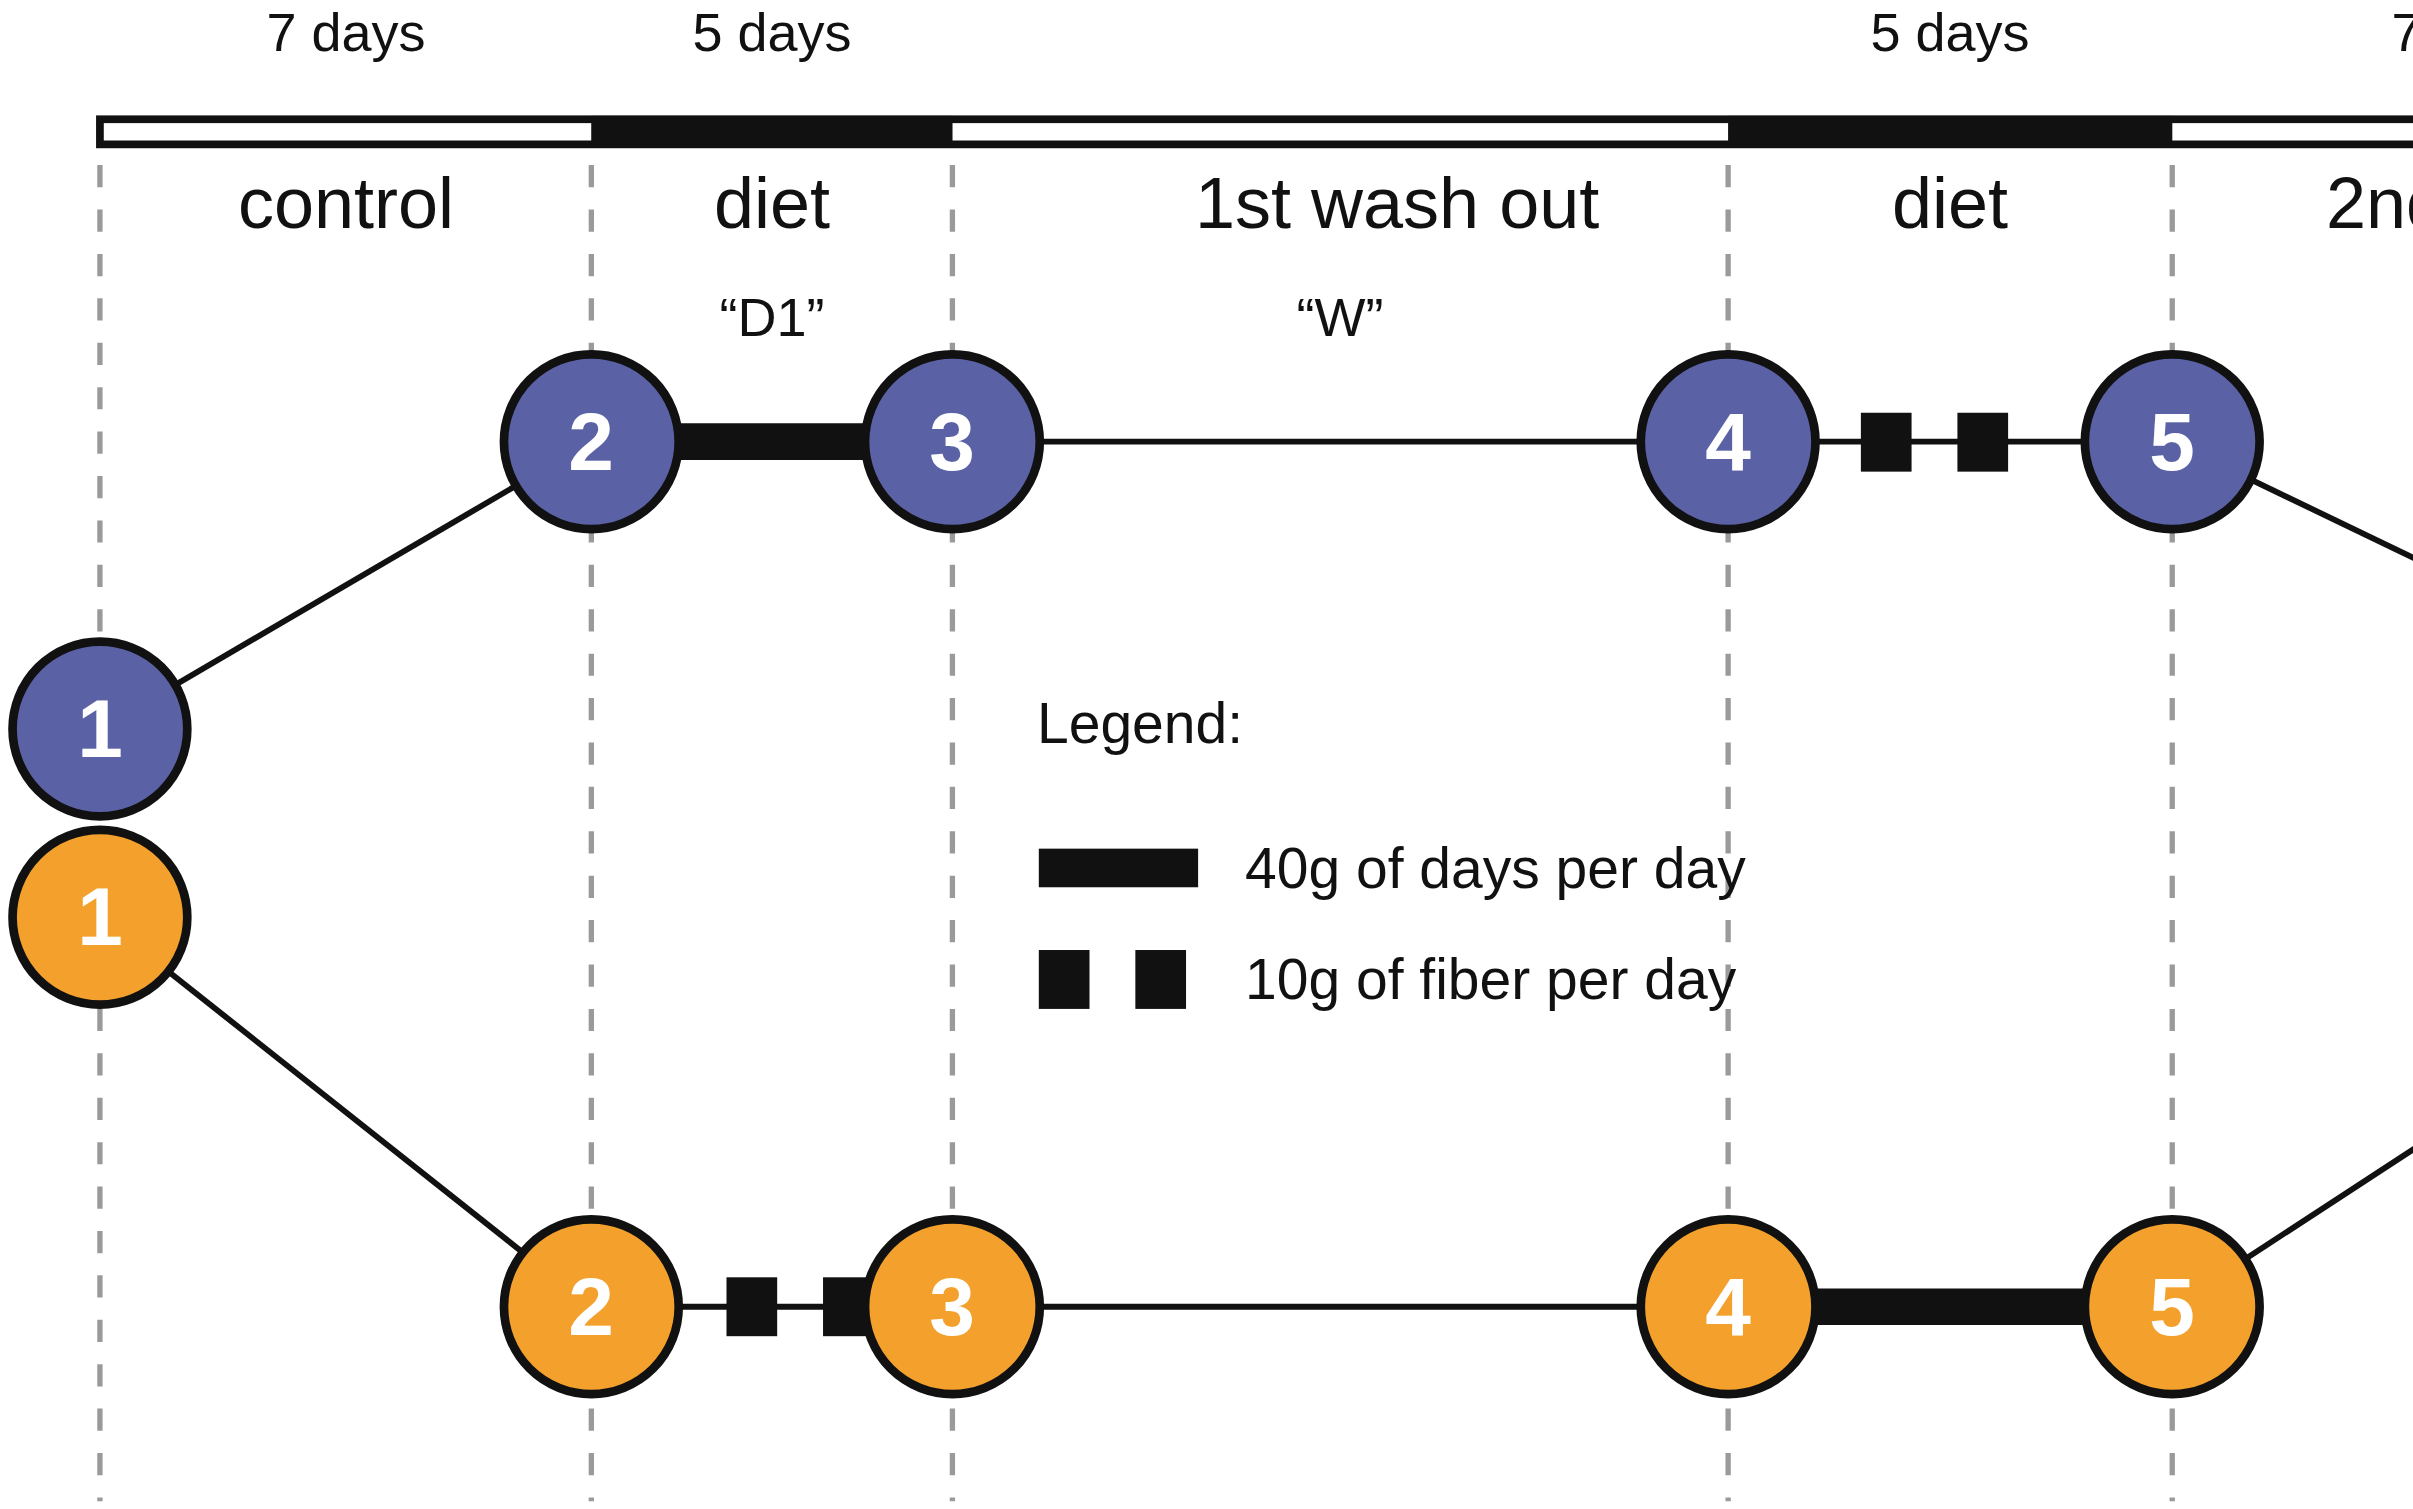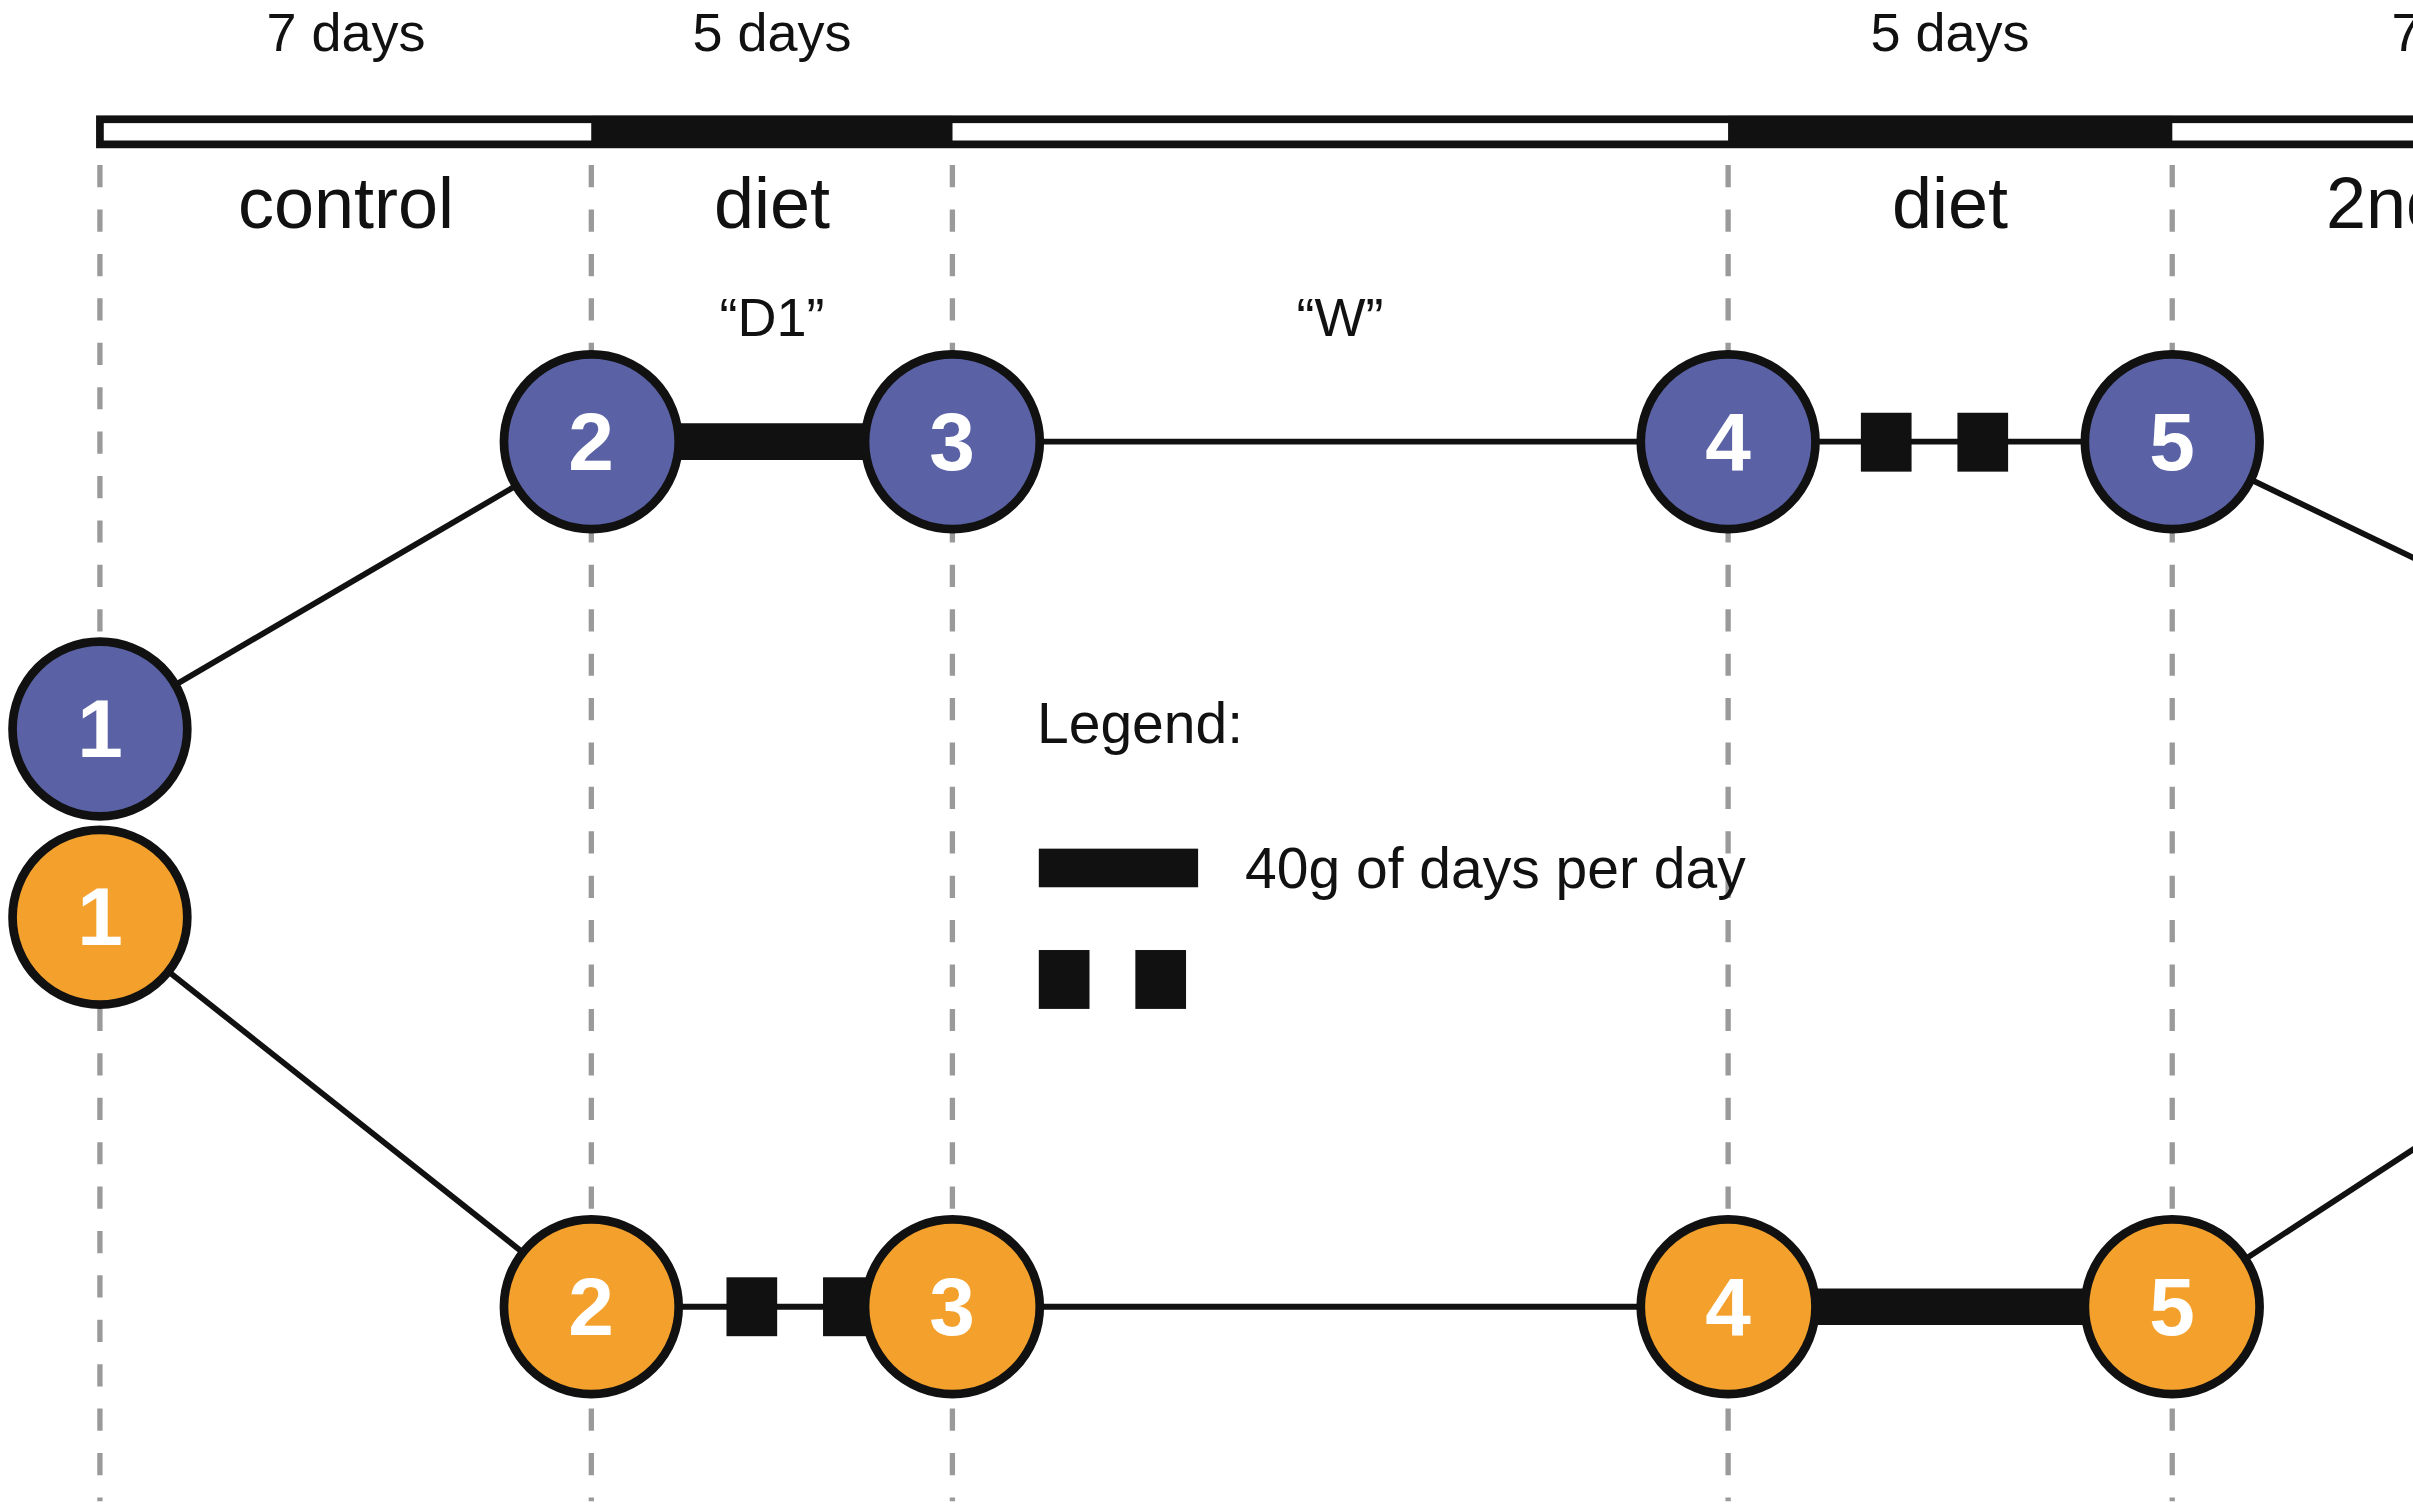--- a/index.html
+++ b/index.html
@@ -122,28 +122,30 @@
     </g>
   </svg>
 
   <div class="dur-label" style="left:201px;top:4.8px;width:290px;">7 days</div>
   <div class="dur-label" style="left:627px;top:4.8px;width:290px;">5 days</div>
   <div class="dur-label" style="left:1805px;top:4.8px;width:290px;">5 days</div>
   <div class="dur-label" style="left:2326px;top:4.8px;width:290px;">7 days</div>
 
   <div class="phase-label" style="left:201px;top:167px;width:290px;">control</div>
   <div class="phase-label" style="left:627px;top:167px;width:290px;">diet</div>
+  <div class="phase-label" style="left:1195px;top:167px;width:290px;">1st wash out</div>
   <div class="phase-label" style="left:1805px;top:167px;width:290px;">diet</div>
   <div class="phase-label" style="left:2326px;top:167px;width:290px;">2nd wash out</div>
 
   <div class="code-label" style="left:627px;top:290px;width:290px;">“D1”</div>
   <div class="code-label" style="left:1195px;top:290px;width:290px;">“W”</div>
 
   <div class="legend-title" style="left:1037px;top:695px;">Legend:</div>
   <div class="legend-text" style="left:1245px;top:840px;">40g of days per day</div>
+  <div class="legend-text" style="left:1245px;top:951px;">10g of fiber per day</div>
 
   <div class="node-num" style="left:100px;top:729px;">1</div>
   <div class="node-num" style="left:591px;top:442px;">2</div>
   <div class="node-num" style="left:952px;top:442px;">3</div>
   <div class="node-num" style="left:1728px;top:442px;">4</div>
   <div class="node-num" style="left:2172px;top:442px;">5</div>
 
   <div class="node-num" style="left:100px;top:917px;">1</div>
   <div class="node-num" style="left:591px;top:1307px;">2</div>
   <div class="node-num" style="left:952px;top:1307px;">3</div>

